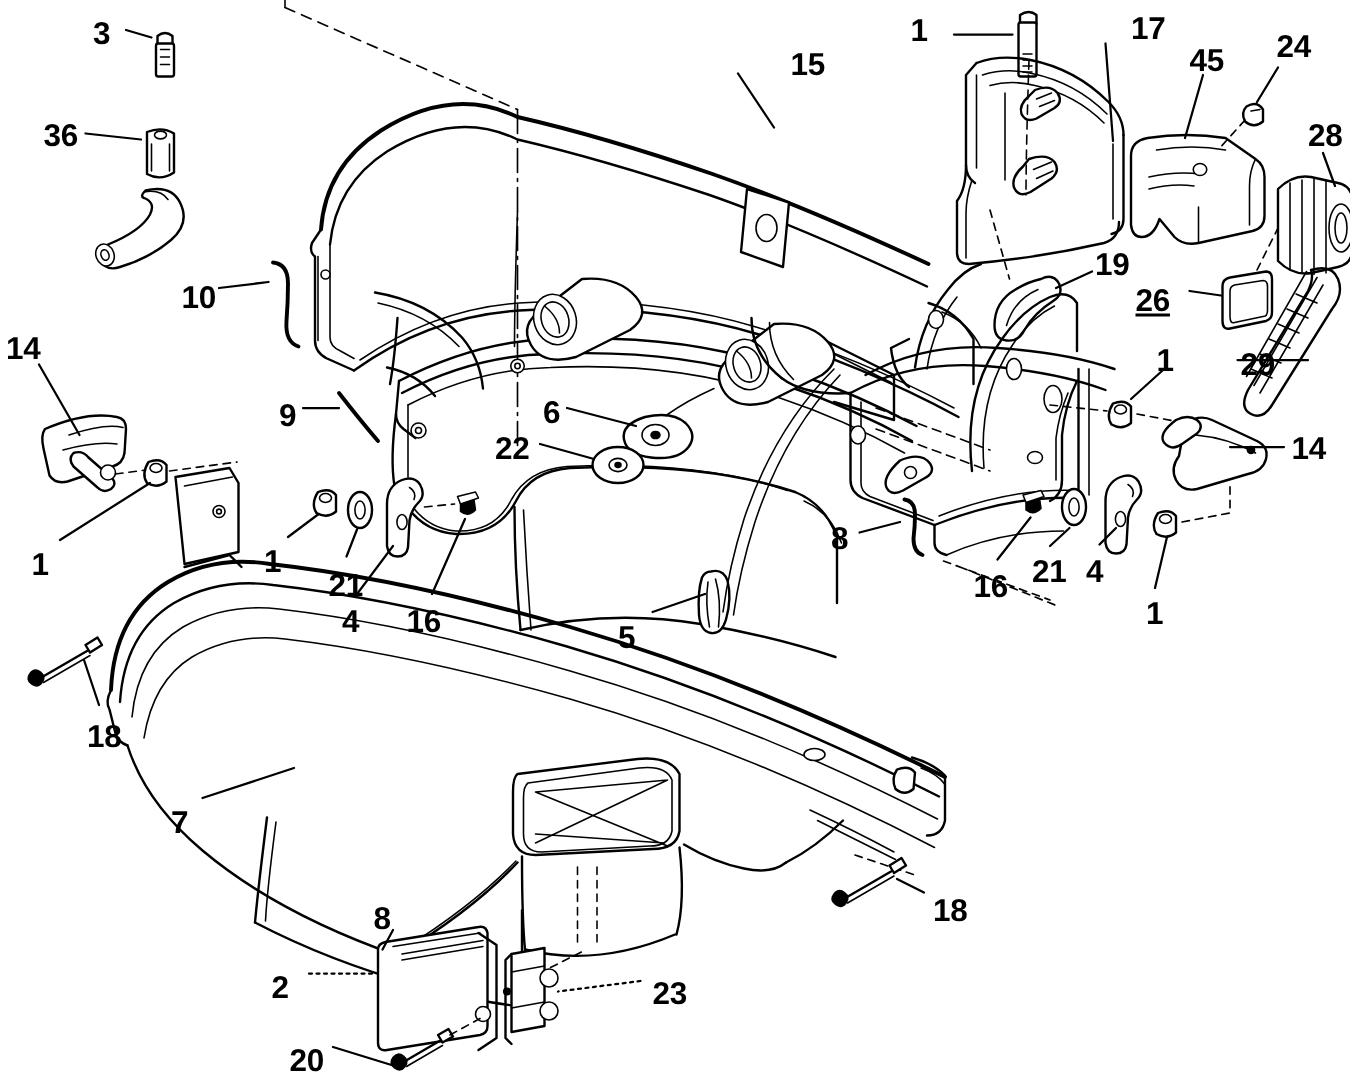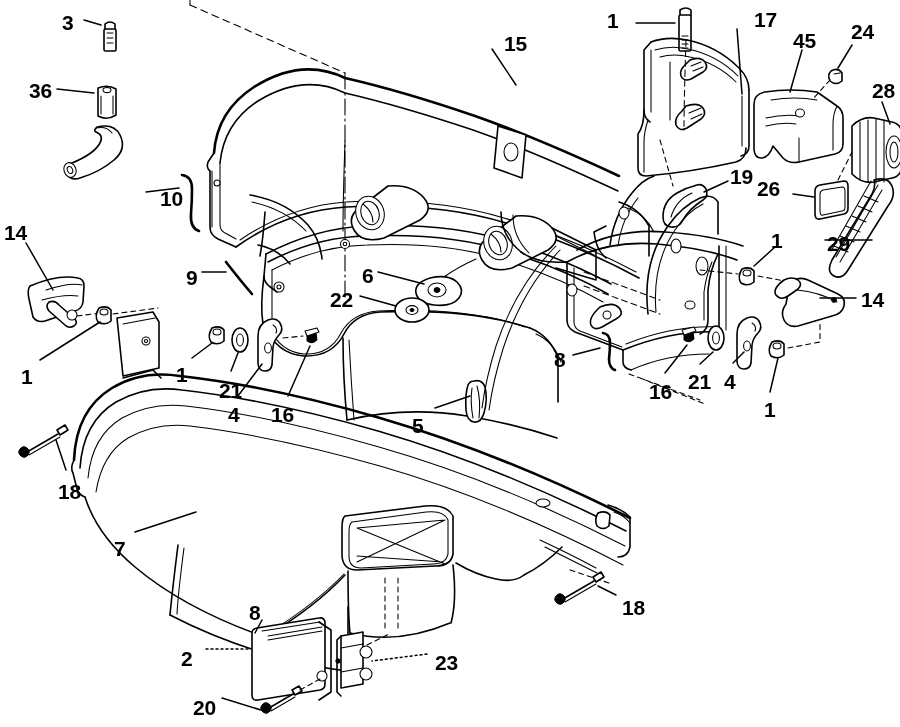--- a/index.html
+++ b/index.html
@@ -438,26 +438,26 @@
       <path class="dashf" d="M788 348 L820 342 L820 322"></path>
     </g>
 
   </svg>
 
   <div class="callout" style="left:62px;top:12px;">3</div>
   <div class="callout" style="left:607px;top:10px;">1</div>
   <div class="callout" style="left:730px;top:9px;margin-left:24px;">17</div>
   <div class="callout" style="left:793px;top:30px;">45</div>
   <div class="callout" style="left:851px;top:21px;">24</div>
-  <div class="callout" style="left:504px;top:33px;">15</div>
+  <div class="callout" style="left:527px;top:33px;">15</div>
   <div class="callout" style="left:872px;top:80px;">28</div>
   <div class="callout" style="left:29px;top:80px;">36</div>
   <div class="callout" style="left:730px;top:166px;">19</div>
-  <div class="callout" style="left:757px;top:178px;">26</div>
-  <div class="callout" style="left:121px;top:188px;margin-left:39px;">10</div>
+  <div class="callout" style="left:757px;top:190px;text-decoration:underline;">26</div>
+  <div class="callout" style="left:121px;top:188px;">10</div>
   <div class="callout" style="left:4px;top:222px;">14</div>
   <div class="callout" style="left:771px;top:230px;">1</div>
   <div class="callout" style="left:827px;top:233px;">29</div>
   <div class="callout" style="left:186px;top:267px;">9</div>
   <div class="callout" style="left:362px;top:265px;">6</div>
   <div class="callout" style="left:330px;top:289px;">22</div>
   <div class="callout" style="left:861px;top:289px;">14</div>
   <div class="callout" style="left:21px;top:366px;">1</div>
   <div class="callout" style="left:176px;top:364px;">1</div>
   <div class="callout" style="left:554px;top:349px;">8</div>

